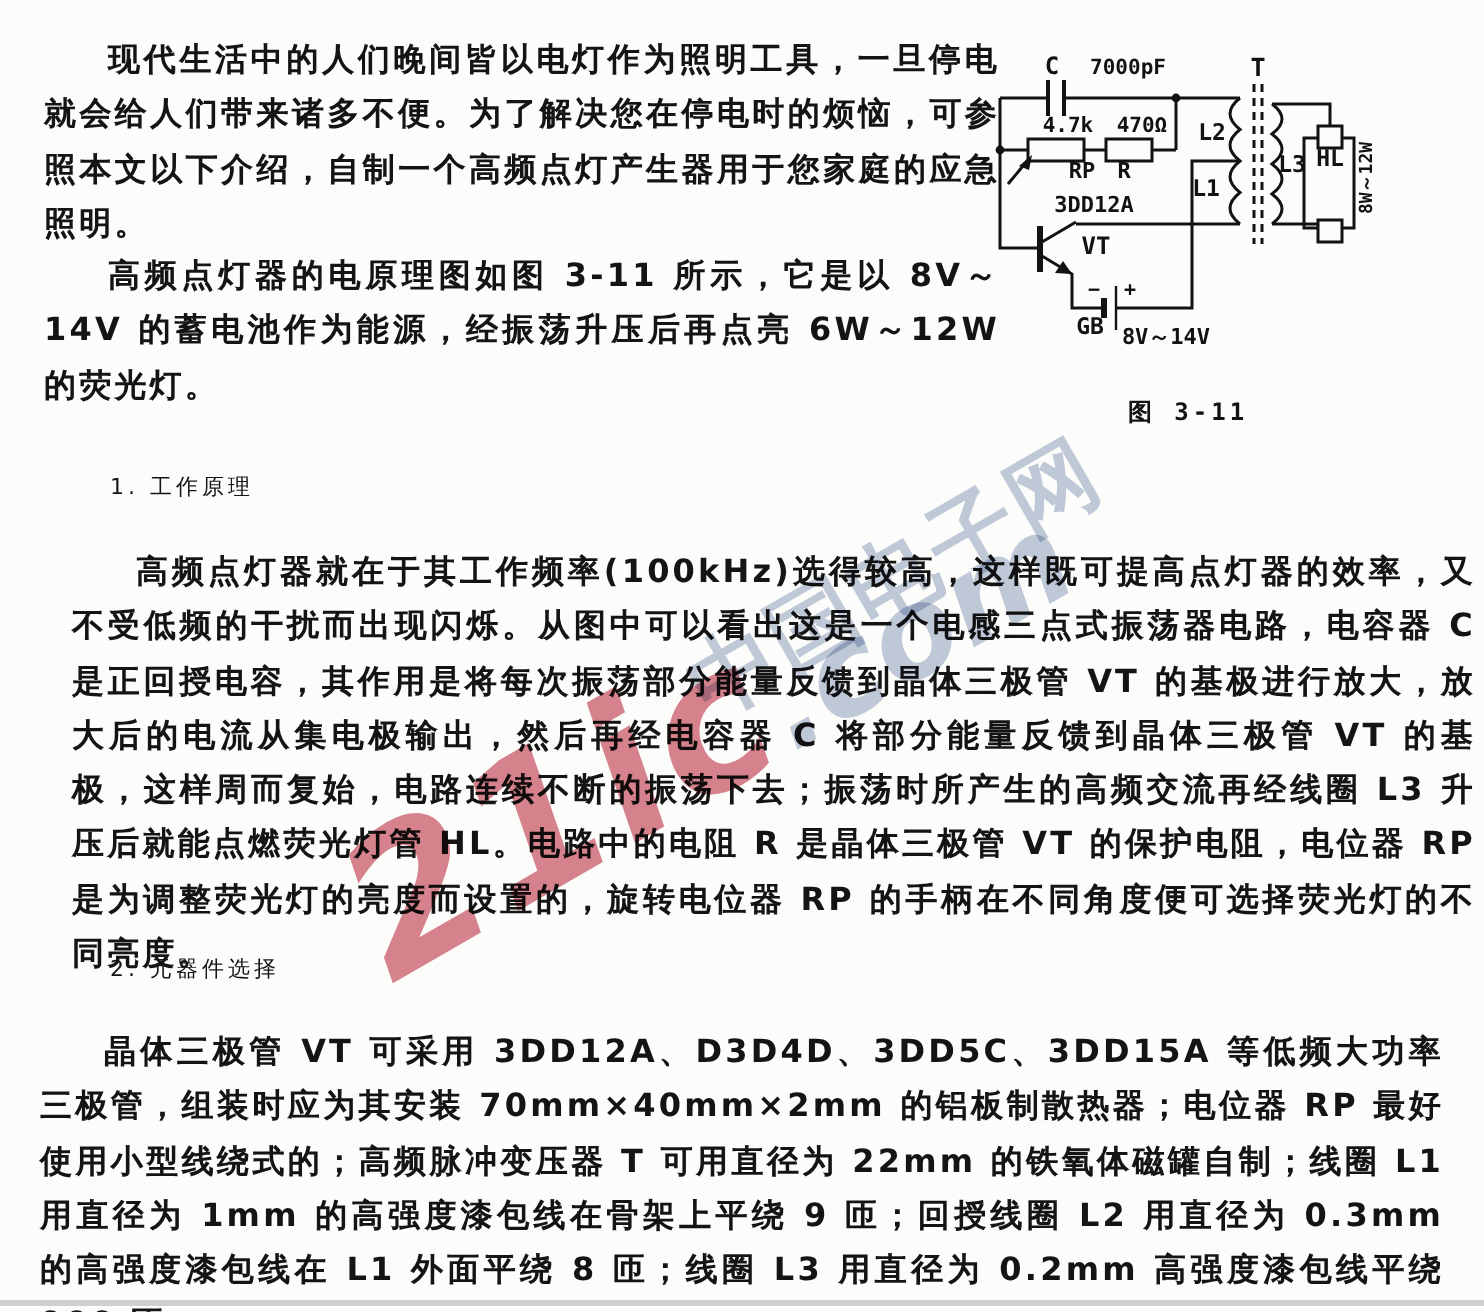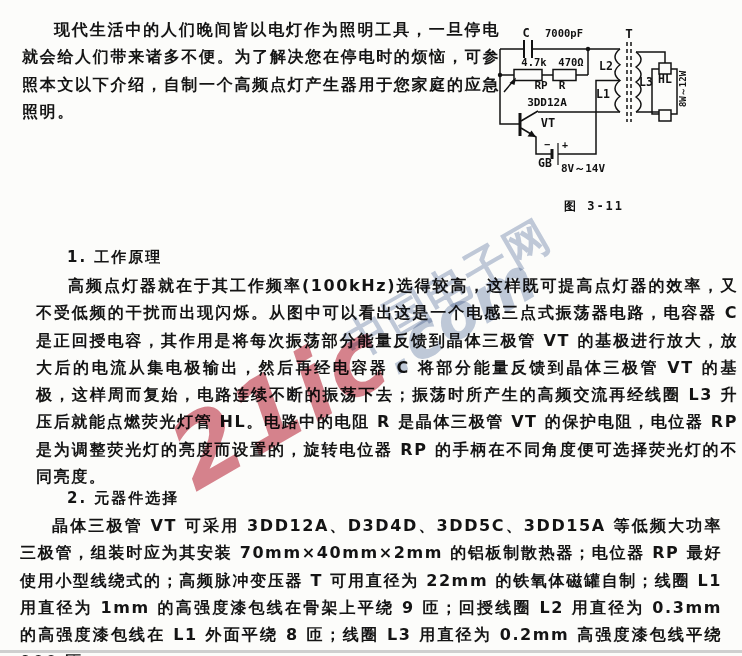--- a/index.html
+++ b/index.html
@@ -11,22 +11,22 @@
   }
   .page{position:absolute;inset:0;}
   .para{
     position:absolute;
     font-size:16px;font-weight:700;line-height:27.3px;
     letter-spacing:1.6px;text-align:justify;
     margin:0;z-index:2;
   }
   .para.indent{text-indent:2em;}
   .heading{
-    position:absolute;font-size:15px;font-weight:700;
-    letter-spacing:2px;margin:12px;z-index:2;
+    position:absolute;font-size:11px;font-weight:400;
+    letter-spacing:2px;margin:0;z-index:2;
   }
   .figure{position:absolute;left:490px;top:14px;width:250px;height:206px;z-index:2;}
   .figure svg{width:100%;height:100%;}
   .figure text{font-family:"DejaVu Sans Mono","Liberation Mono",monospace;fill:#121212;font-weight:700;}
   .wm{position:absolute;pointer-events:none;z-index:3;mix-blend-mode:multiply;}
   .wm-brand{
     left:150px;top:300px;width:430px;height:110px;
     transform:rotate(-30deg);
     font-style:italic;font-weight:800;white-space:nowrap;
     display:flex;align-items:baseline;
@@ -41,20 +41,21 @@
   }
   .scan-edge{position:absolute;left:0;right:0;bottom:3px;height:3px;background:#cfcfcf;z-index:1;}
 </style>
 </head>
 <body>
 
 <div class="page">
 
   <p class="para indent" style="left:22px;top:16px;width:478px;">现代生活中的人们晚间皆以电灯作为照明工具，一旦停电就会给人们带来诸多不便。为了解决您在停电时的烦恼，可参照本文以下介绍，自制一个高频点灯产生器用于您家庭的应急照明。</p>
 
+  <p class="para indent" style="left:22px;top:124px;width:478px;">高频点灯器的电原理图如图 3-11 所示，它是以 8V～14V 的蓄电池作为能源，经振荡升压后再点亮 6W～12W 的荧光灯。</p>
 
   <div class="figure">
     <svg viewBox="0 0 250 206">
       <g stroke="#121212" stroke-width="1.5" fill="none">
 
         <path d="M10,35 H34 M42,35 H130"></path>
         <path d="M34,26 V44 M42,26 V44" stroke-width="2"></path>
 
         <path d="M10,35 V110 H30"></path>
 

